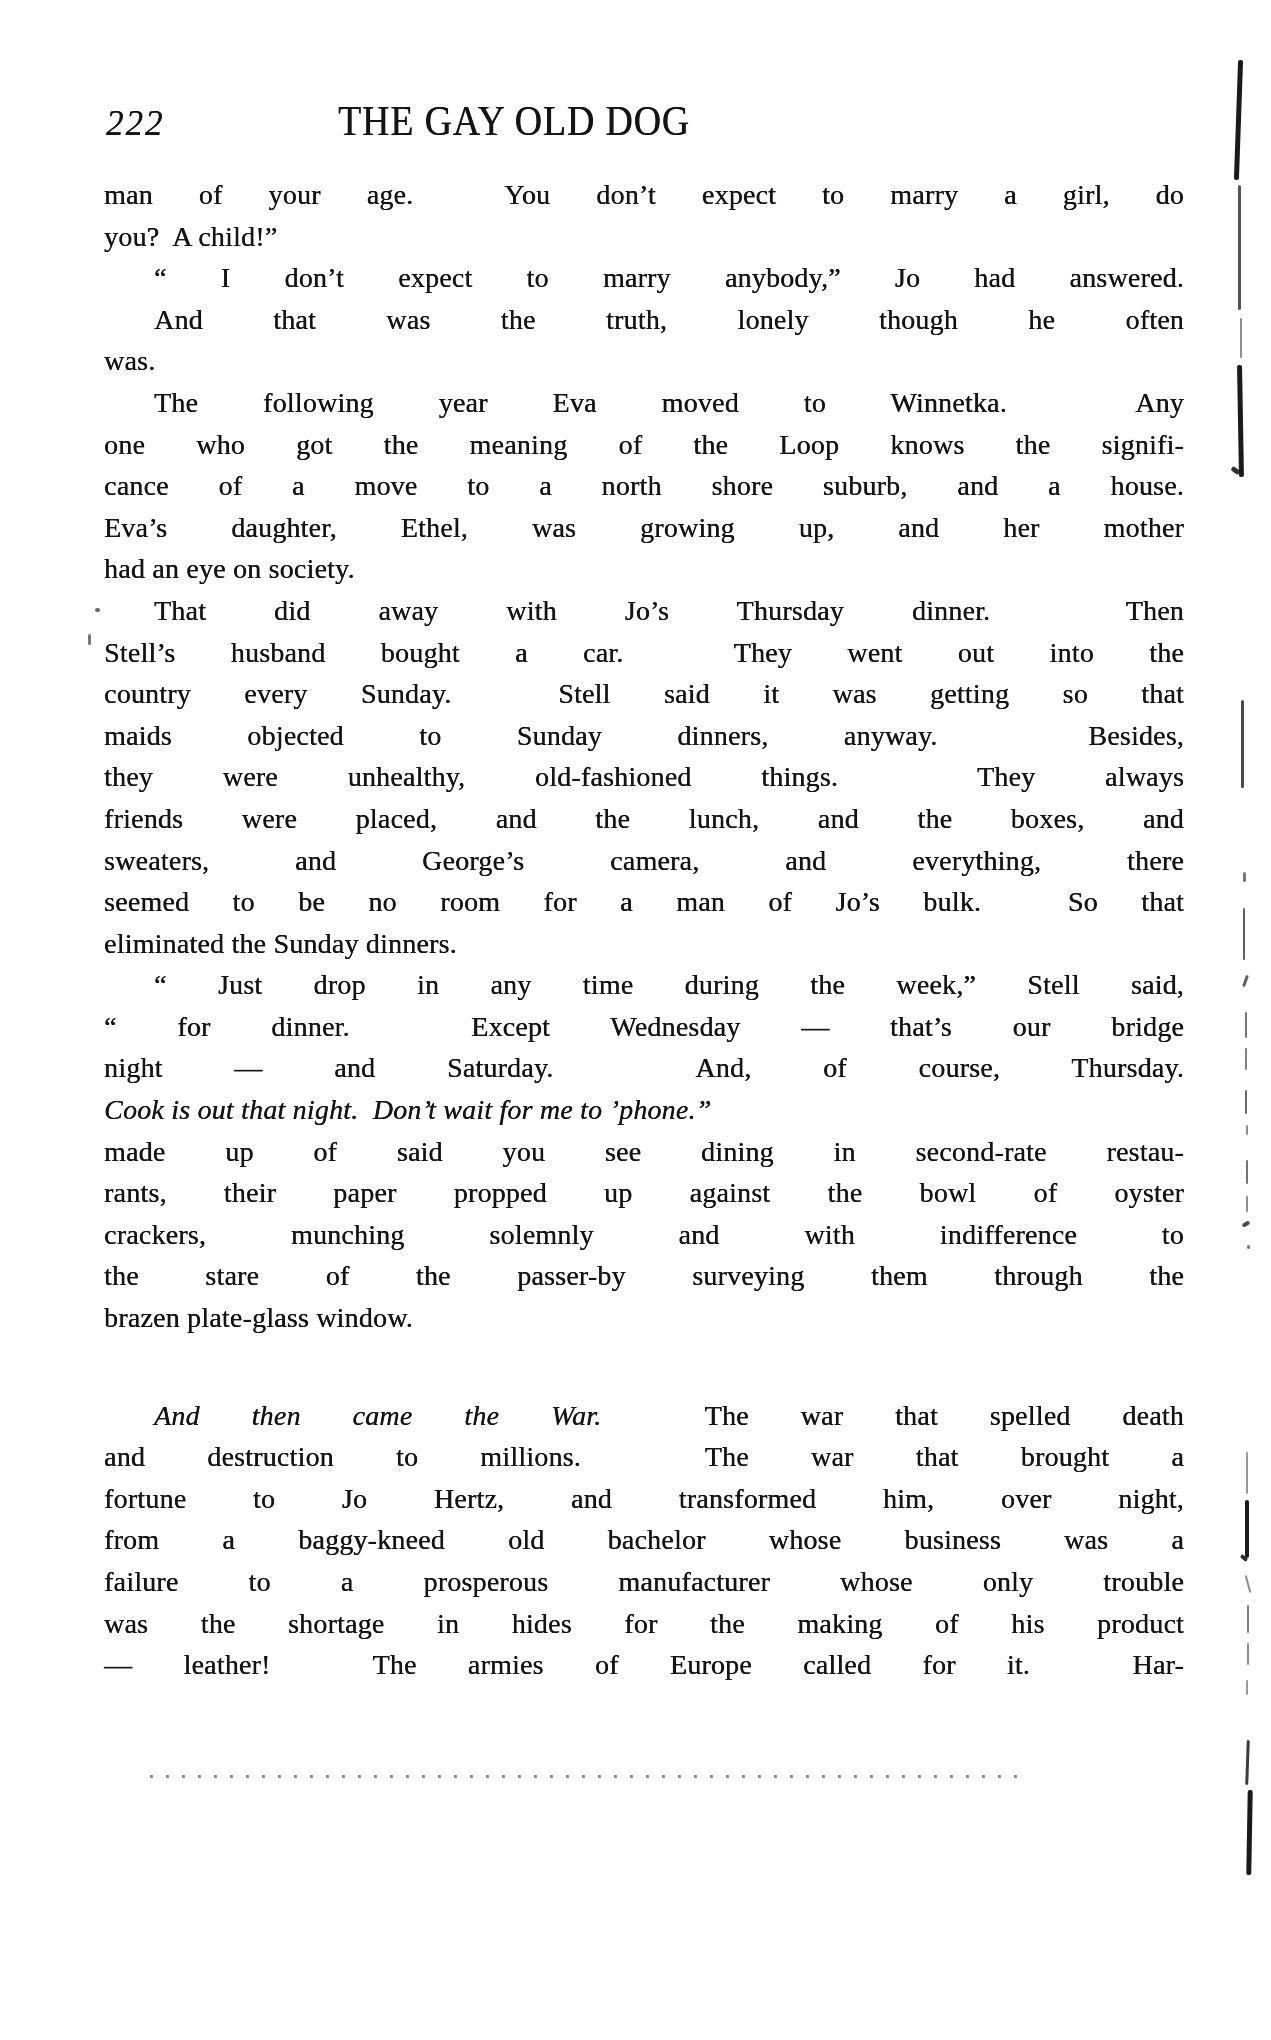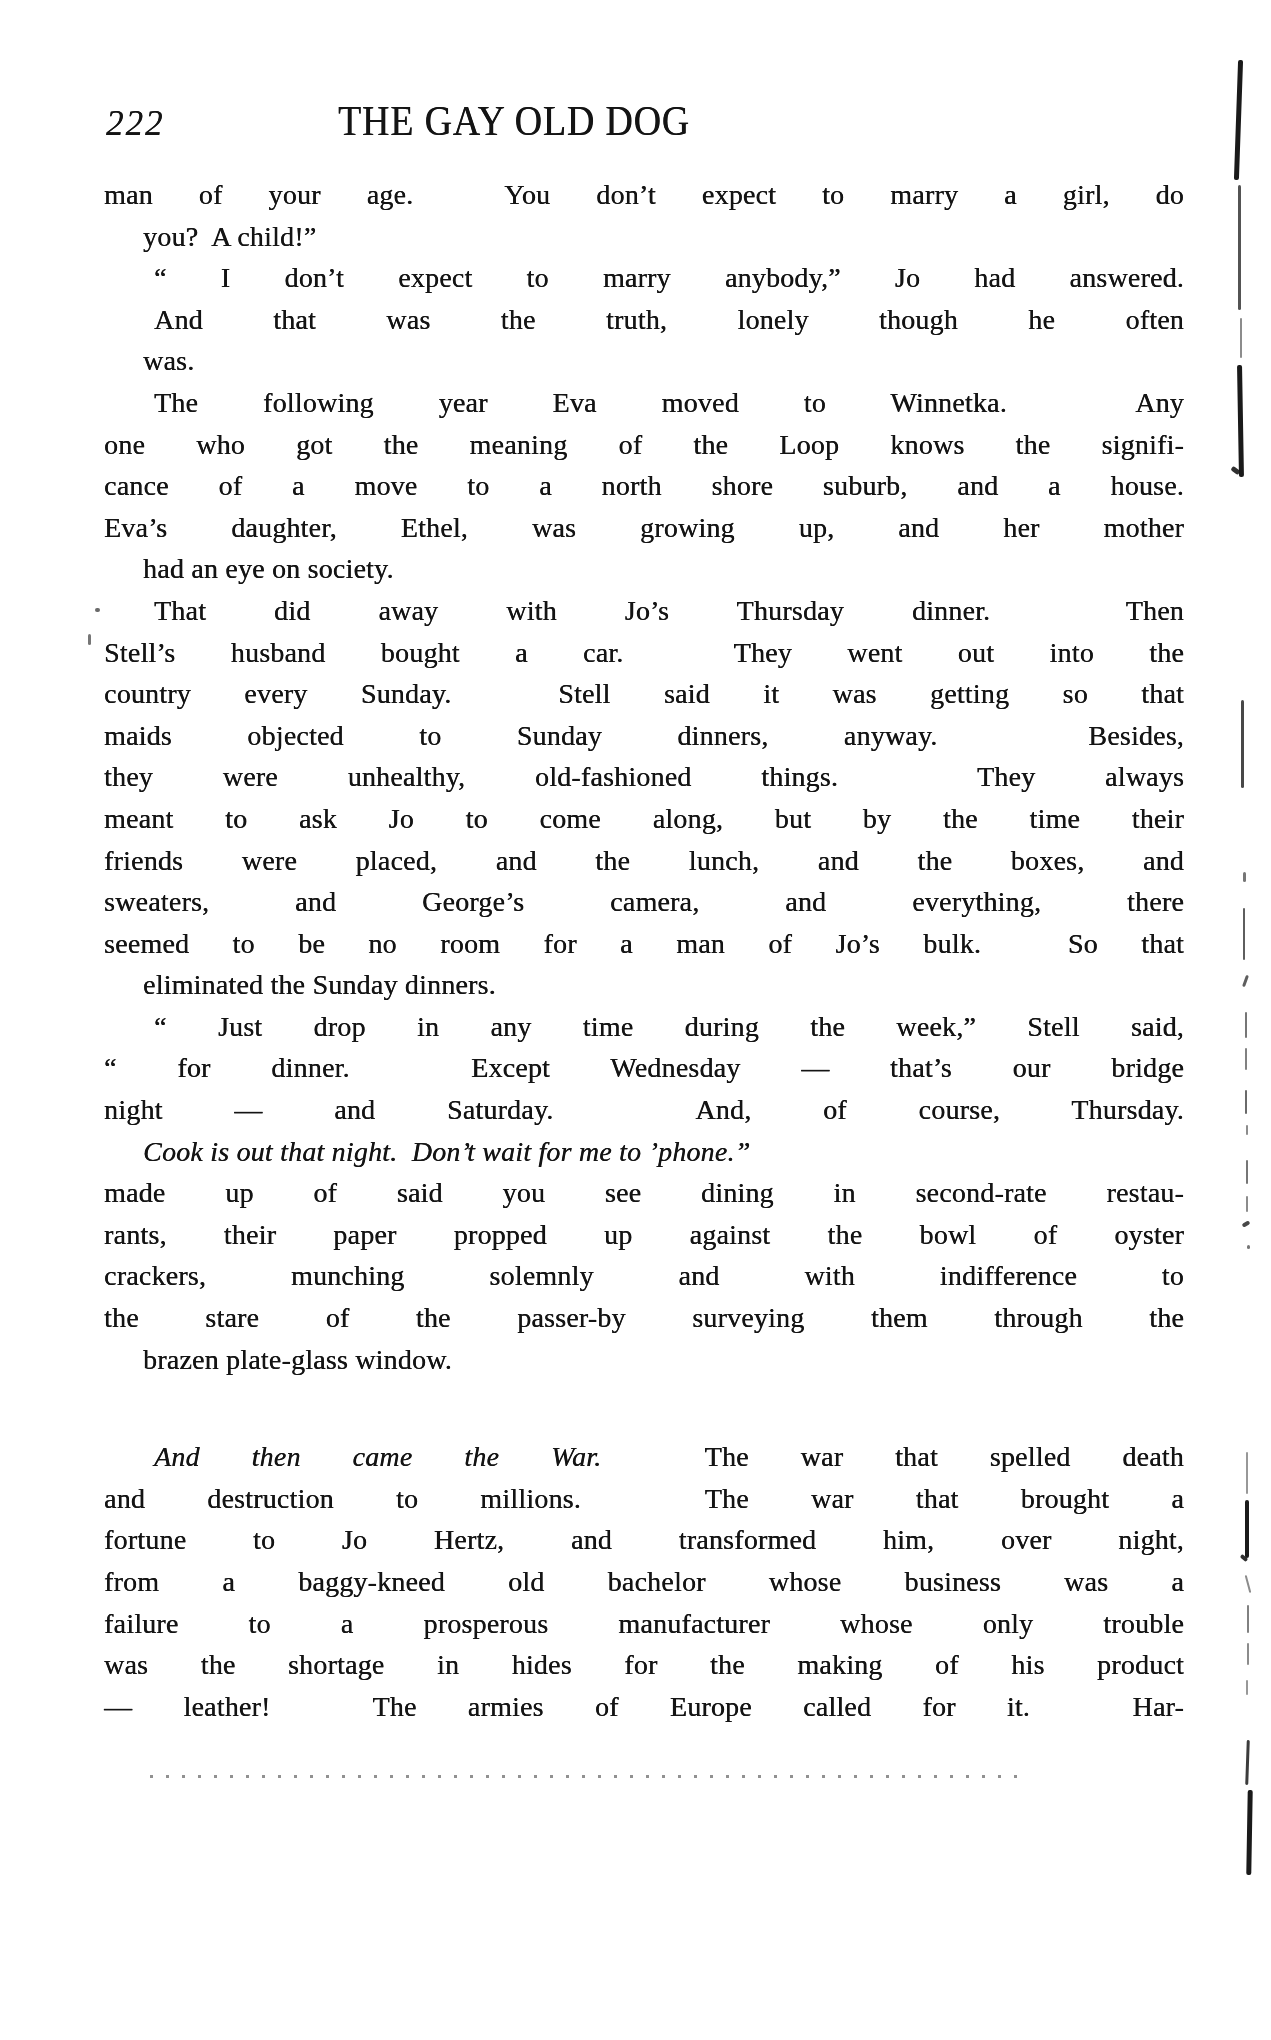--- a/index.html
+++ b/index.html
@@ -23,21 +23,21 @@
     transform:scaleX(.9);transform-origin:left top;
     text-shadow:0.4px 0.4px 0 currentColor;
   }
   .page-body{
     position:absolute;left:104px;top:174px;width:1080px;
     font-size:28px;line-height:41.6px;letter-spacing:0.2px;
     text-shadow:0.3px 0.3px 0 currentColor;
   }
   .line{text-align:justify;white-space:pre-wrap;}
   .line.j{text-align-last:justify;}
-  .line.l{text-align-last:left;margin-left:39px;}
+  .line.l{text-align-last:left;}
   .line.indent{text-indent:50px;}
   .it{font-style:italic;}
   .paragraph.space-before{margin-top:56px;}
   .artifact{
     position:absolute;background:#1a1a1a;border-radius:2px;
   }
   .dots{
     position:absolute;left:150px;top:1775px;width:880px;height:3px;
     background:repeating-linear-gradient(90deg,#222 0 3px,transparent 3px 16px);
     opacity:.5;
@@ -67,21 +67,20 @@
         <div class="line j"><span>cance of a move to a north shore suburb, and a house.</span></div>
         <div class="line j"><span>Eva’s daughter, Ethel, was growing up, and her mother</span></div>
         <div class="line l"><span>had an eye on society.</span></div>
       </div>
       <div class="paragraph">
         <div class="line j indent"><span>That did away with Jo’s Thursday dinner.  Then</span></div>
         <div class="line j"><span>Stell’s husband bought a car.  They went out into the</span></div>
         <div class="line j"><span>country every Sunday.  Stell said it was getting so that</span></div>
         <div class="line j"><span>maids objected to Sunday dinners, anyway.  Besides,</span></div>
         <div class="line j"><span>they were unhealthy, old-fashioned things.  They always</span></div>
-        <div class="line j"><span>meant to ask Jo to come along, but by the time their</span></div>
         <div class="line j"><span>friends were placed, and the lunch, and the boxes, and</span></div>
         <div class="line j"><span>sweaters, and George’s camera, and everything, there</span></div>
         <div class="line j"><span>seemed to be no room for a man of Jo’s bulk.  So that</span></div>
         <div class="line l"><span>eliminated the Sunday dinners.</span></div>
       </div>
       <div class="paragraph">
         <div class="line j indent"><span>“ Just drop in any time during the week,” Stell said,</span></div>
         <div class="line j"><span>“ for dinner.  Except Wednesday — that’s our bridge</span></div>
         <div class="line j"><span>night — and Saturday.  And, of course, Thursday.</span></div>
         <div class="line l"><span class="it">Cook is out that night.  Don’t wait for me to ’phone.”</span></div>

